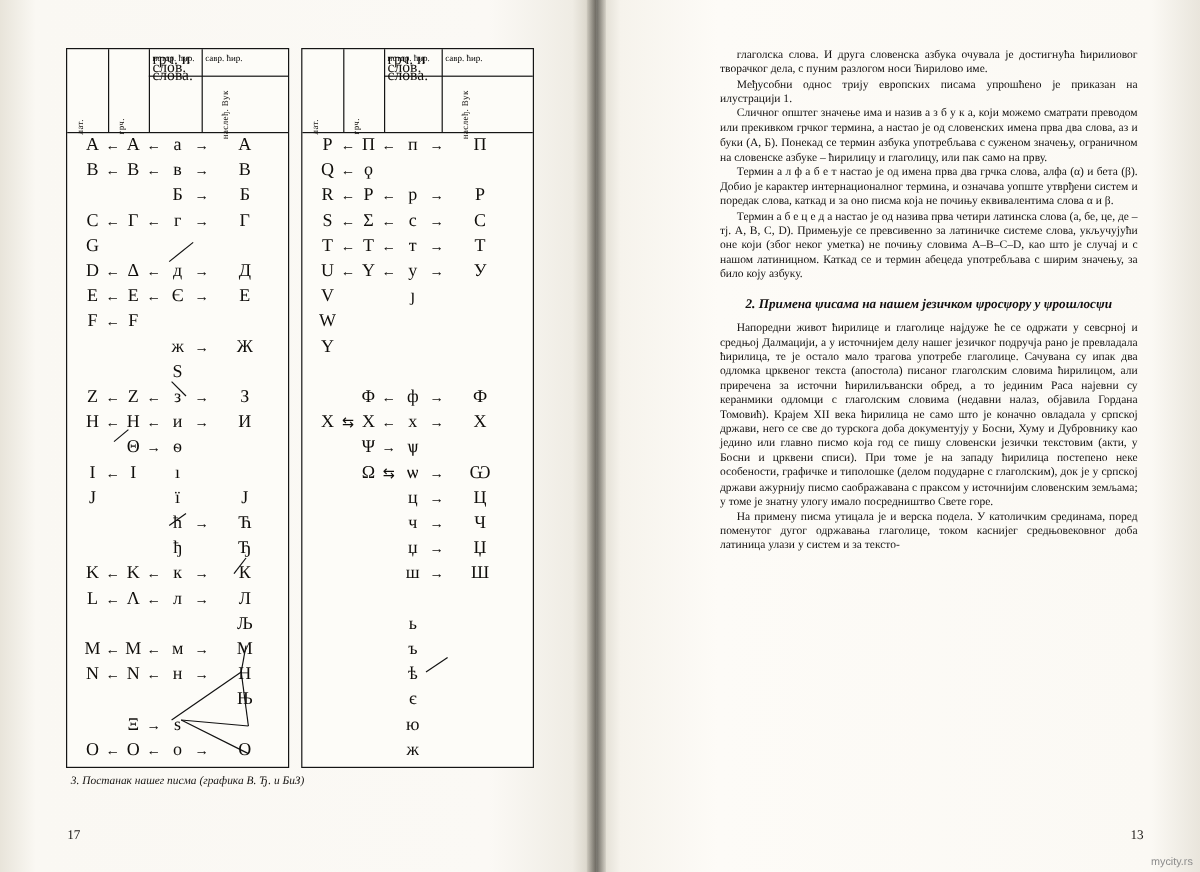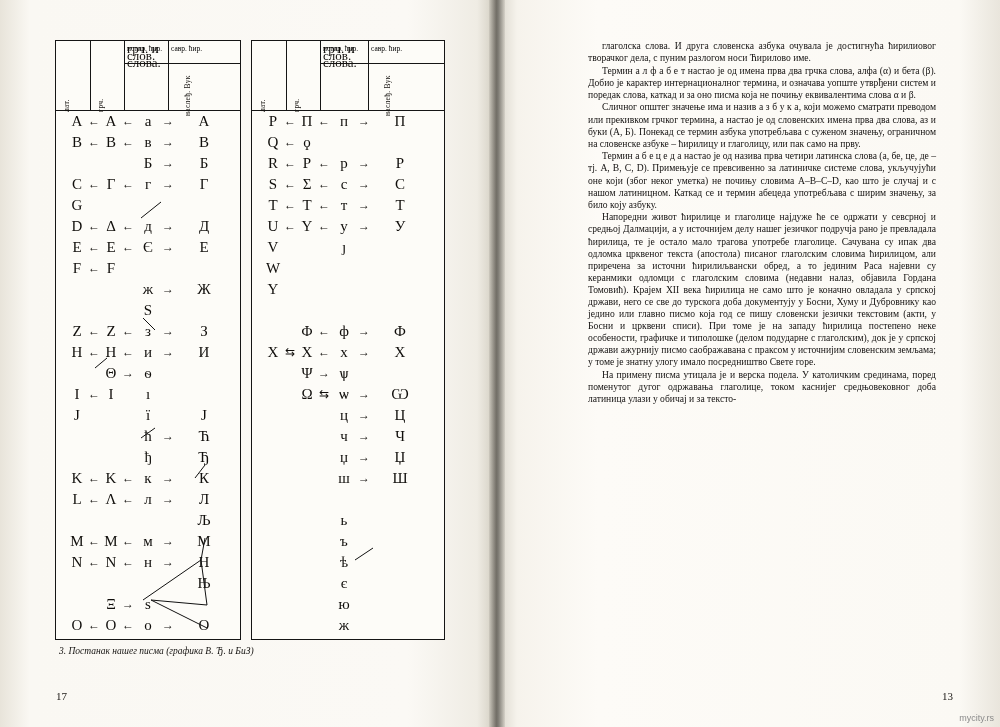--- a/index.html
+++ b/index.html
@@ -139,21 +139,21 @@
     position: absolute;
     font-size: 11px;
     color: #1a1714;
   }
   .folio.left { left: 56px; top: 690px; }
   .folio.right { left: 942px; top: 690px; }
 
   
   .col-text {
     position: absolute;
-    left: 588px;
+    left: 600px;
     top: 40px;
     width: 348px;
     font-size: 9.6px;
     line-height: 12.1px;
     text-align: justify;
     color: #131110;
     font-family: "Liberation Serif", serif;
   }
   .col-text p {
     margin: 0 0 0.5px 0;
@@ -541,21 +541,23 @@
     </svg>
 
     <div class="fig-caption">3. Постанак нашег писма (графика В. Ђ. и БиЗ)</div>
   </div>
 
   <div class="folio left">17</div>
   <div class="folio right">13</div>
 
   <div class="col-text" id="text-col">
       <p>глаголска слова. И друга словенска азбука очувала је достигнућа ћирилиовог творачког дела, с пуним разлогом носи Ћирилово име.</p>
+      <p>Међусобни однос трију европских писама упрошћено је приказан на илустрацији 1.</p>
+      <p>Сличног општег значење има и назив а з б у к а, који можемо сматрати преводом или прекивком грчког термина, а настао је од словенских имена прва два слова, аз и буки (А, Б). Понекад се термин азбука употребљава с суженом значењу, ограничном на словенске азбуке – ћирилицу и глаголицу, или пак само на прву.</p>
       <p>Термин а л ф а б е т настао је од имена прва два грчка слова, алфа (α) и бета (β). Добио је карактер интернационалног термина, и означава уопште утврђени систем и поредак слова, каткад и за оно писма која не почињу еквивалентима слова α и β.</p>
-      <p>Сличног општег значење има и назив а з б у к а, који можемо сматрати преводом или прекивком грчког термина, а настао је од словенских имена прва два слова, аз и буки (А, Б). Понекад се термин азбука употребљава с суженом значењу, ограничном на словенске азбуке – ћирилицу и глаголицу, или пак само на прву.</p>
       <p>Термин а б е ц е д а настао је од назива прва четири латинска слова (а, бе, це, де – тј. A, B, C, D). Примењује се превсивенно за латиничке системе слова, укључујући оне који (због неког уметка) не почињу словима А–B–C–D, као што је случај и с нашом латиницном. Каткад се и термин абецеда употребљава с ширим значењу, за било коју азбуку.</p>
+      <h2 class="sub">2. Примена ѱисама на нашем језичком ѱросѱору у ѱрошлосѱи</h2>
       <p>Напоредни живот ћирилице и глаголице најдуже ће се одржати у севсрној и средњој Далмацији, а у источнијем делу нашег језичког подручја рано је превладала ћирилица, те је остало мало трагова употребе глаголице. Сачувана су ипак два одломка црквеног текста (апостола) писаног глаголским словима ћирилицом, али приречена за источни ћирилиљвански обред, а то јединим Раса најевни су керанмики одломци с глаголским словима (недавни налаз, објавила Гордана Томовић). Крајем XII века ћирилица не само што је коначно овладала у српској држави, него се све до турскога доба документују у Босни, Хуму и Дубровнику као једино или главно писмо која год се пишу словенски језички текстовим (акти, у Босни и црквени списи). При томе је на западу ћирилица постепено неке особености, графичке и типолошке (делом подударне с глаголским), док је у српској држави ажурнију писмо саображавана с праксом у источнијим словенским земљама; у томе је знатну улогу имало посредништво Свете горе.</p>
-      <p>На примену писма утицала је и верска подела. У католичким срединама, поред поменутог дугог одржавања глаголице, током каснијег средњовековног доба латиница улази у обичај и за тексто-</p>
+      <p>На примену писма утицала је и верска подела. У католичким срединама, поред поменутог дугог одржавања глаголице, током каснијег средњовековног доба латиница улази у систем и за тексто-</p>
     </div>
 
   <div class="watermark">mycity.rs</div>
 </div>
 
 </body></html>

